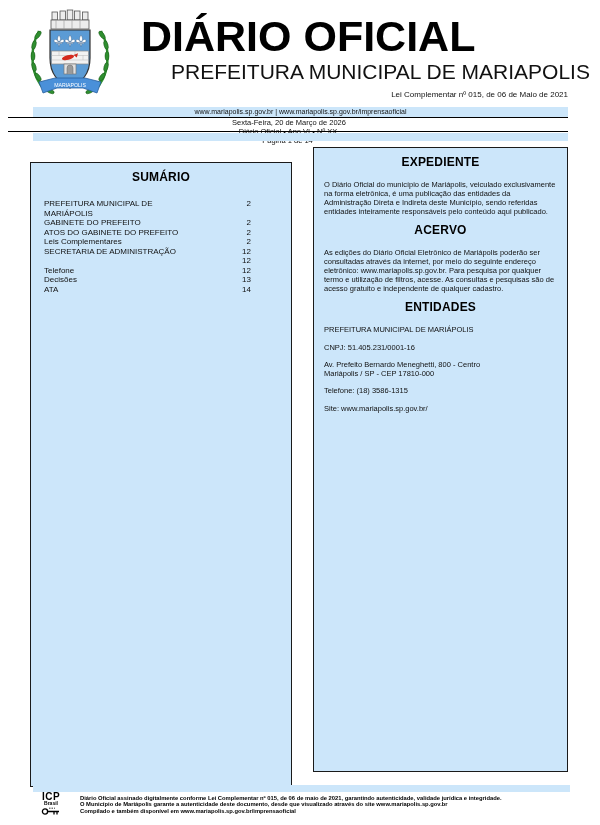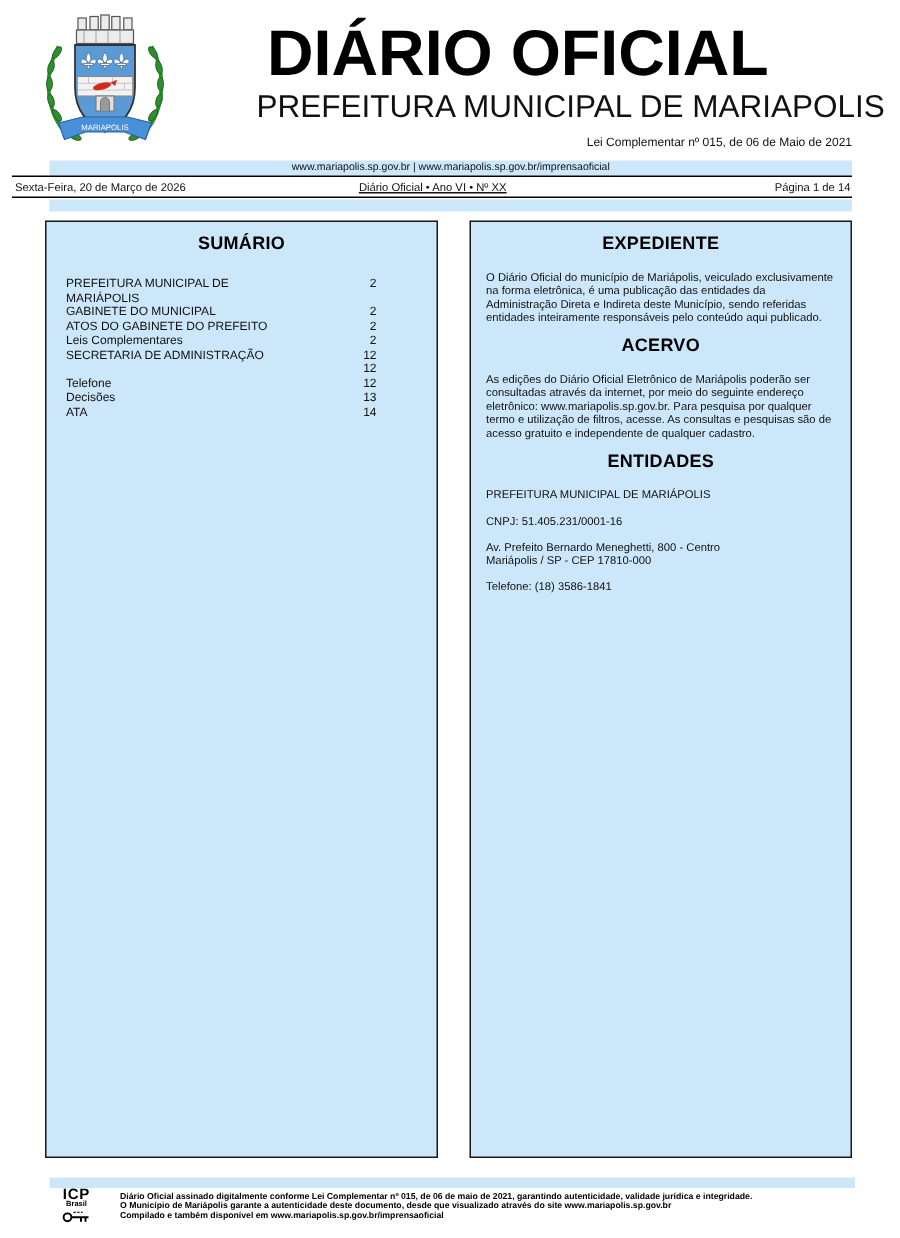--- a/index.html
+++ b/index.html
@@ -6,49 +6,49 @@
   html,body { width:600px; height:825px; }
   body {
     position:relative; background:#ffffff; color:#000;
     font-family:"Liberation Sans", sans-serif;
     -webkit-font-smoothing:antialiased;
   }
   
   .crest { position:absolute; left:26px; top:5px; width:88px; height:98px; }
   .masthead-title {
     position:absolute; left:141px; top:12px; font-size:43px; font-weight:900;
-    letter-spacing:0px; white-space:nowrap; color:#000;margin-left:37px;
+    letter-spacing:0px; white-space:nowrap; color:#000;
   }
   .masthead-subtitle {
     position:absolute; left:143px; top:60px; font-size:21px; font-weight:400;
     white-space:nowrap; color:#111;margin-left:28px;
   }
   .masthead-law {
     position:absolute; right:32px; top:90px; font-size:8px; font-weight:normal; color:#111;
   }
   
   .bluebar { position:absolute; left:33px; width:535px; background:#cce6fa; }
   .urlbar { top:107px; height:10px; font-size:7px; line-height:10px; text-align:center; color:#111; }
   .rule { position:absolute; left:8px; width:560px; height:0; border-top:1px solid #000; }
   .rule-a { top:117px; }
   .rule-b { top:131px; }
   .daterow {
     position:absolute; left:8px; top:118px; width:560px; height:13px;
-    display:flex; align-items:center; font-size:7.5px; color:#111;
+    display:flex; align-items:center; font-size:7.5px; color:#111;flex-direction:column;
   }
   .daterow .cell-l { flex:1; text-align:left; padding-left:2px; }
   .daterow .cell-c { flex:1.2; text-align:center;text-decoration:underline; }
   .daterow .cell-r { flex:1; text-align:right; padding-right:1px; }
   .bluebar2 { top:133px; height:8px; }
   
   .panel {
     position:absolute; top:147px; height:625px; background:#cce6fa;
     border:1.5px solid #1a1a1a;
   }
-  .panel-summary { left:30px; width:262px; }
+  .panel-summary { left:30px; width:262px;margin-top:15px; }
   .panel-exped  { left:313px; width:255px; }
   .panel h2 {
     margin-top:7px; text-align:center; font-size:12px; font-weight:bold;
     letter-spacing:0.2px; color:#000;
   }
   .toc { margin:15px 0 0 13px; width:207px; font-size:8px; line-height:9.5px; color:#111; }
   .toc-row { display:flex; align-items:flex-start; }
   .toc-label { width:150px; }
   .toc-page { flex:1; text-align:right; }
   .exped-body { margin:11px 10px 0 10px; font-size:7.5px; line-height:9px; color:#111; }
@@ -164,21 +164,21 @@
 <div class="panel panel-summary">
   <h2>SUMÁRIO</h2>
   <div class="toc">
 
       <div class="toc-row">
         <div class="toc-label">PREFEITURA MUNICIPAL DE MARIÁPOLIS</div>
         <div class="toc-page">2</div>
       </div>
 
       <div class="toc-row">
-        <div class="toc-label">GABINETE DO MUNICIPAL</div>
+        <div class="toc-label">GABINETE DO PREFEITO</div>
         <div class="toc-page">2</div>
       </div>
 
       <div class="toc-row">
         <div class="toc-label">ATOS DO GABINETE DO PREFEITO</div>
         <div class="toc-page">2</div>
       </div>
 
       <div class="toc-row">
         <div class="toc-label">Leis Complementares</div>
@@ -217,21 +217,22 @@
   <p class="exped-body">O Diário Oficial do município de Mariápolis, veiculado exclusivamente na forma eletrônica, é uma publicação das entidades da Administração Direta e Indireta deste Município, sendo referidas entidades inteiramente responsáveis pelo conteúdo aqui publicado.</p>
   <h2 class="exped-h">ACERVO</h2>
   <p class="exped-body">As edições do Diário Oficial Eletrônico de Mariápolis poderão ser consultadas através da internet, por meio do seguinte endereço eletrônico: www.mariapolis.sp.gov.br. Para pesquisa por qualquer termo e utilização de filtros, acesse. As consultas e pesquisas são de acesso gratuito e independente de qualquer cadastro.</p>
   <h2 class="exped-h">ENTIDADES</h2>
   <p class="ent-line first">PREFEITURA MUNICIPAL DE MARIÁPOLIS</p>
   <p class="ent-line">CNPJ: 51.405.231/0001-16</p>
   <p class="ent-line">
     <span>Av. Prefeito Bernardo Meneghetti, 800 - Centro</span><br>
     <span>Mariápolis / SP - CEP 17810-000</span>
   </p>
-  <p class="ent-line">Telefone: (18) 3586-1841</p>
+  <p class="ent-line">Telefone: (18) 3586-1315</p>
+  <p class="ent-line">Site: www.mariapolis.sp.gov.br/</p>
 </div>
 
 <div class="bluebar footer-bluebar"></div>
 <div class="icp-logo">
   <div class="icp-top">ICP</div>
   <div class="icp-sub">Brasil</div>
   <svg class="icp-key" width="20" height="9" viewBox="0 0 20 9">
     <circle cx="4" cy="4.5" r="2.6" fill="none" stroke="#000" stroke-width="1.3"></circle>
     <path d="M6.6,4.5 H18 M13,4.5 v3 M16,4.5 v3" stroke="#000" stroke-width="1.3" fill="none"></path>
     <path d="M8,1.2 h6" stroke="#000" stroke-width="0.8" stroke-dasharray="1.5,1"></path>

